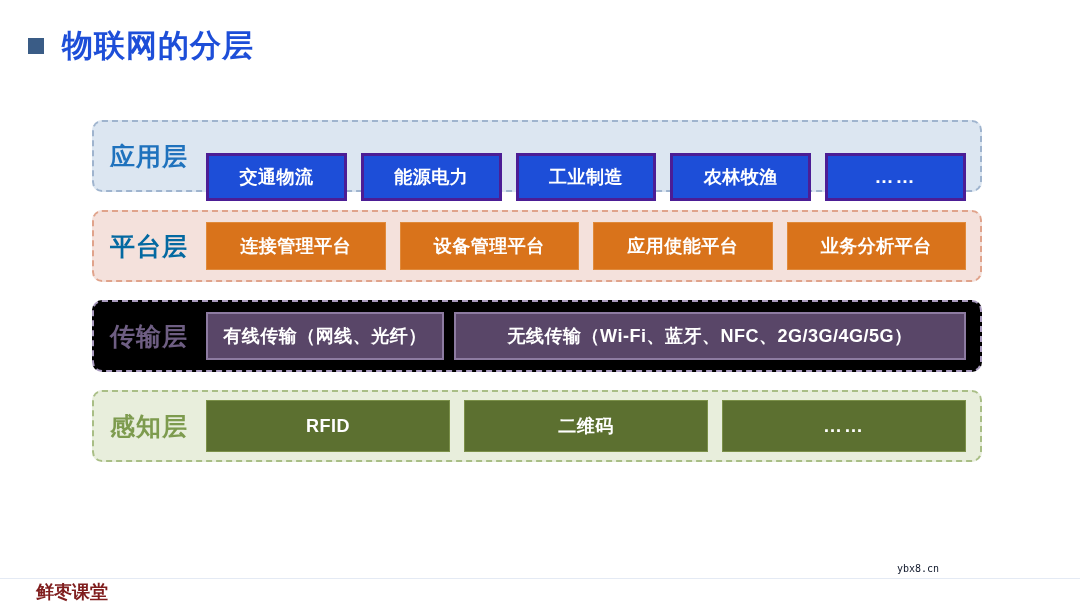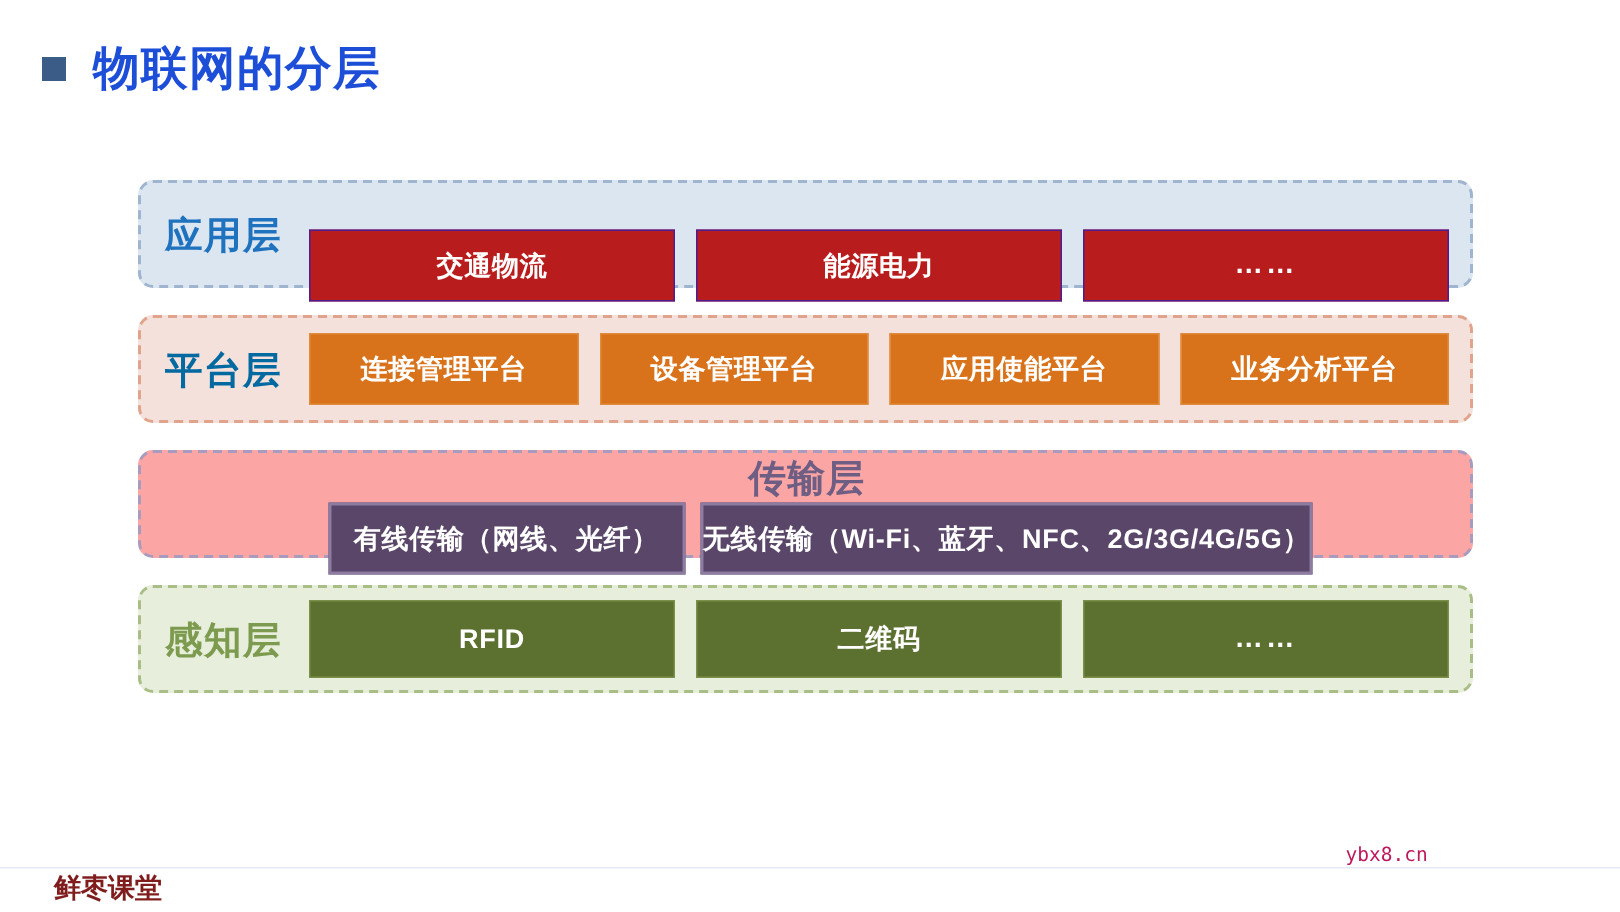--- a/index.html
+++ b/index.html
@@ -89,41 +89,40 @@
     font-size: 19px;
   }
 
   
   #layer-application {
     background: #DCE6F1;
     border-color: #9FB4CE;
   }
   #layer-application .layer-label { color: #1F72BD; }
   #layer-application .item-box {
-    background: #b91c1c;
-    border: 1px solid #4c1d95;
+    background: #1d4ed8;
+    border: 3px solid #4c1d95;
     margin-top: 42px;
   }
 
   
   #layer-platform {
     background: #F4E1DC;
     border-color: #E0A38B;
   }
   #layer-platform .layer-label { color: #0369a1; }
   #layer-platform .item-box {
     background: #D9731B;
     border: 1px solid #E08A3B;
   }
 
   
   #layer-transport {
-    background: #fca5a5;
+    background: #000000;
     border-color: #A99BBE;
-    flex-direction: column;
   }
   #layer-transport .layer-label { color: #6E5E83; }
   #layer-transport .item-box {
     background: #594668;
     border: 2px solid #8d7ba1;
   }
   #layer-transport .layer-items { gap: 10px; }
   #layer-transport .item-box.wired  { flex: 0 0 238px; }
   #layer-transport .item-box.wireless { flex: 1 1 auto; }
 
@@ -156,40 +155,42 @@
     font-weight: bold;
     color: #7f1d1d;
     letter-spacing: 0px;
     white-space: nowrap;
   }
   #source-tag {
     position: absolute;
     left: 897px;
     top: 563px;
     font-family: "DejaVu Sans Mono", "Liberation Mono", monospace;
-    font-size: 13px;
-    color: #be185d;
+    font-size: 10px;
+    color: #0f172a;
     white-space: nowrap;
   }
 </style>
 </head>
 <body>
 
 <div id="slide-title-row">
   <span id="title-bullet"></span>
   <span id="slide-title">物联网的分层</span>
 </div>
 
 <div id="layers">
 
   <div class="layer" id="layer-application">
     <div class="layer-label">应用层</div>
     <div class="layer-items">
       <div class="item-box">交通物流</div>
       <div class="item-box">能源电力</div>
+      <div class="item-box">工业制造</div>
+      <div class="item-box">农林牧渔</div>
       <div class="item-box dots">……</div>
     </div>
   </div>
 
   <div class="layer" id="layer-platform">
     <div class="layer-label">平台层</div>
     <div class="layer-items">
       <div class="item-box">连接管理平台</div>
       <div class="item-box">设备管理平台</div>
       <div class="item-box">应用使能平台</div>

